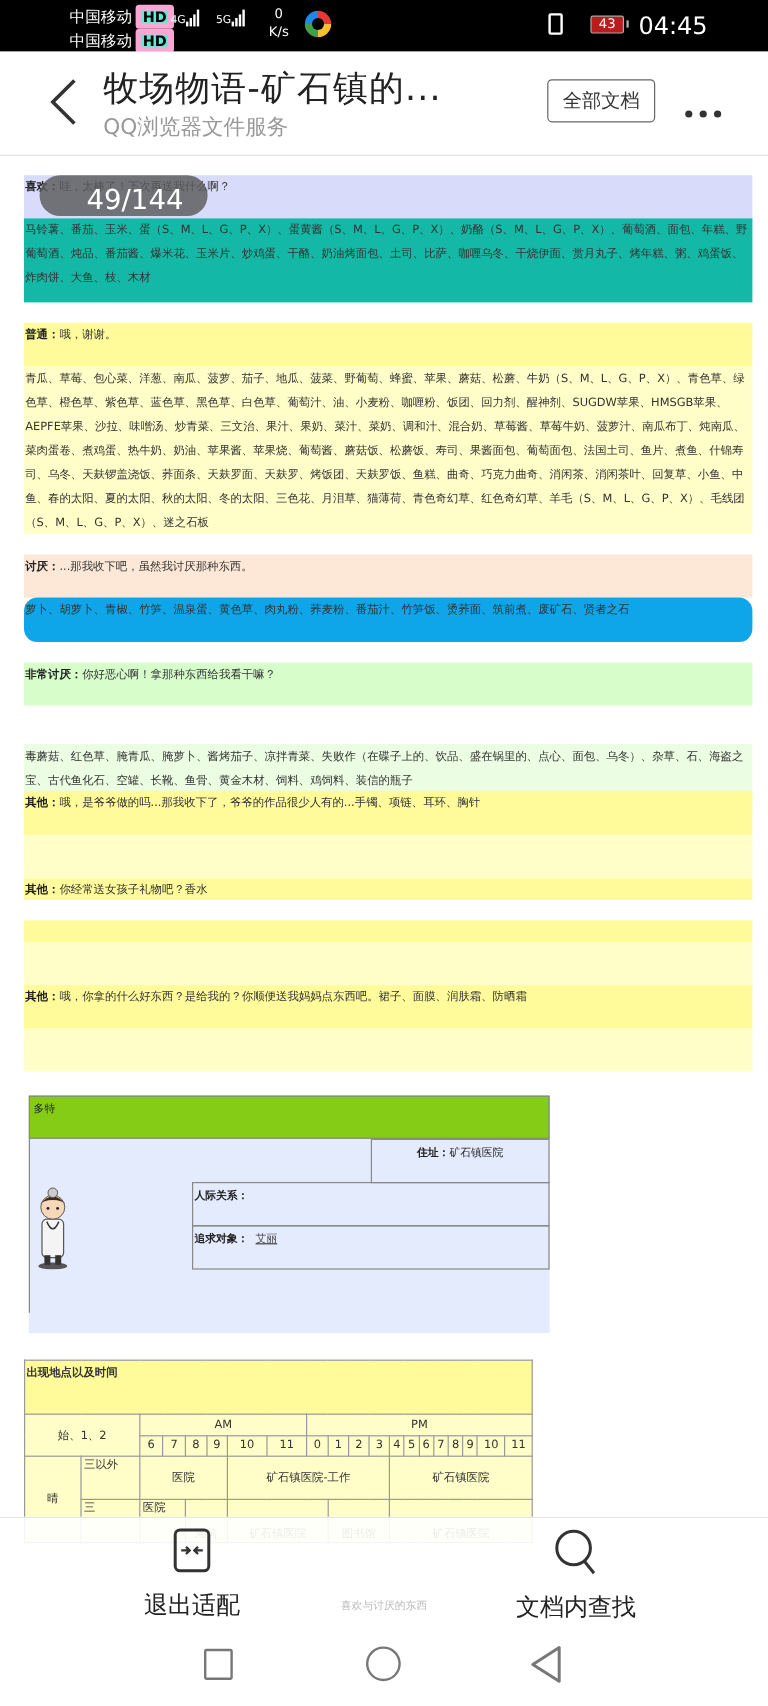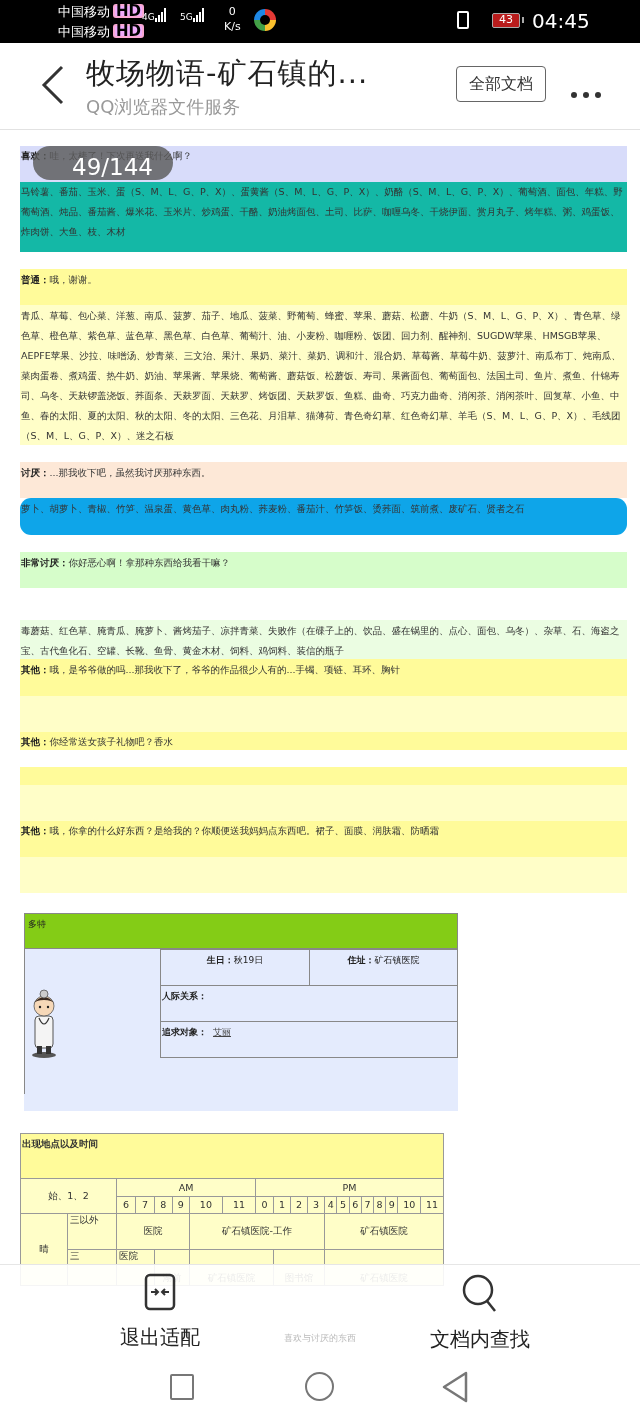--- a/index.html
+++ b/index.html
@@ -1,19 +1,19 @@
 <!DOCTYPE html>
 <html><head>
 <meta charset="utf-8">
 <style>
   html,body{margin:0;padding:0;}
   body{width:640px;height:1422px;position:relative;overflow:hidden;background:#fff;font-family:"DejaVu Sans","Liberation Sans",sans-serif;color:#222;}
   .statusbar{position:absolute;left:0;top:0;width:640px;height:43px;background:#000;color:#fff;}
   .carrier{position:absolute;left:58px;font-size:13px;line-height:14px;}
-  .carrier .hd{display:inline-block;border:2px solid #f9a8d4;border-radius:3px;font-size:15px;line-height:10px;padding:0 1px;margin-left:3px;font-weight:bold;background:#f0abfc;color:#000;}
+  .carrier .hd{display:inline-block;border:5px solid #f9a8d4;border-radius:3px;font-size:12px;line-height:10px;padding:0 1px;margin-left:3px;font-weight:bold;background:#5eead4;color:#000;}
   .sig{position:absolute;top:8px;font-size:9px;line-height:10px;}
   .bars{display:inline-block;vertical-align:bottom;}
   .bars i{display:inline-block;width:2px;background:#fff;margin-right:1px;vertical-align:bottom;}
   .speed{position:absolute;left:224px;top:4px;font-size:11px;line-height:15px;text-align:center;}
   .app-logo{position:absolute;left:254px;top:9px;width:22px;height:22px;border-radius:50%;background:conic-gradient(#e53935 0 25%,#fbc02d 0 50%,#43a047 0 75%,#1e88e5 0);}
   .app-logo::after{content:"";position:absolute;left:6px;top:6px;width:10px;height:10px;border-radius:50%;background:#000;}
   .vib{position:absolute;left:457px;top:11px;width:12px;height:18px;border:2px solid #fff;border-radius:2px;box-sizing:border-box;}
   .battery{position:absolute;left:492px;top:13px;width:28px;height:15px;border:1.5px solid #aaa;border-radius:2px;box-sizing:border-box;background:#b91c1c;color:#fff;font-size:11px;line-height:12px;text-align:center;}
   .battery::after{content:"";position:absolute;right:-5px;top:3px;width:2px;height:6px;background:#aaa;}
   .clock{position:absolute;left:532px;top:9px;font-size:20px;line-height:24px;}
@@ -107,21 +107,20 @@
 
   <div class="blk yel-h" style="top:767px;height:18px"></div>
   <div class="blk yel-b" style="top:785px;height:36px"></div>
 
   <div class="blk yel-h" style="top:821px;height:36px;padding-top:0"><b>其他：</b><span>哦，你拿的什么好东西？是给我的？你顺便送我妈妈点东西吧。裙子、面膜、润肤霜、防晒霜</span></div>
   <div class="blk yel-b" style="top:857px;height:36px"></div>
 
   <div class="profile">
     <div class="namebar">多特</div>
     <div class="pcell" style="left:0;top:36px;width:137px;height:145px;border-top:none;border-bottom:none;border-right:none"></div>
-    <div class="pcell" style="left:136px;top:36px;width:150px;height:37px;text-align:center"><b>生日：</b><span>秋19日</span></div>
     <div class="pcell" style="left:285px;top:36px;width:149px;height:37px;text-align:center"><b>住址：</b><span>矿石镇医院</span></div>
     <div class="pcell" style="left:136px;top:72px;width:298px;height:37px"><b>人际关系：</b></div>
     <div class="pcell" style="left:136px;top:108px;width:298px;height:37px"><b>追求对象：</b><span class="link">艾丽</span></div>
   </div>
   <svg class="avatar" viewBox="0 0 36 70">
     <ellipse cx="18" cy="67" rx="12" ry="3" fill="#555"></ellipse>
     <rect x="9" y="28" width="18" height="32" rx="4" fill="#f4f4f4" stroke="#555" stroke-width="1"></rect>
     <rect x="11" y="58" width="5" height="8" fill="#333"></rect>
       <rect x="20" y="58" width="5" height="8" fill="#333"></rect>
     <path d="M13 30 q5 12 10 0" fill="none" stroke="#333" stroke-width="1.2"></path>

